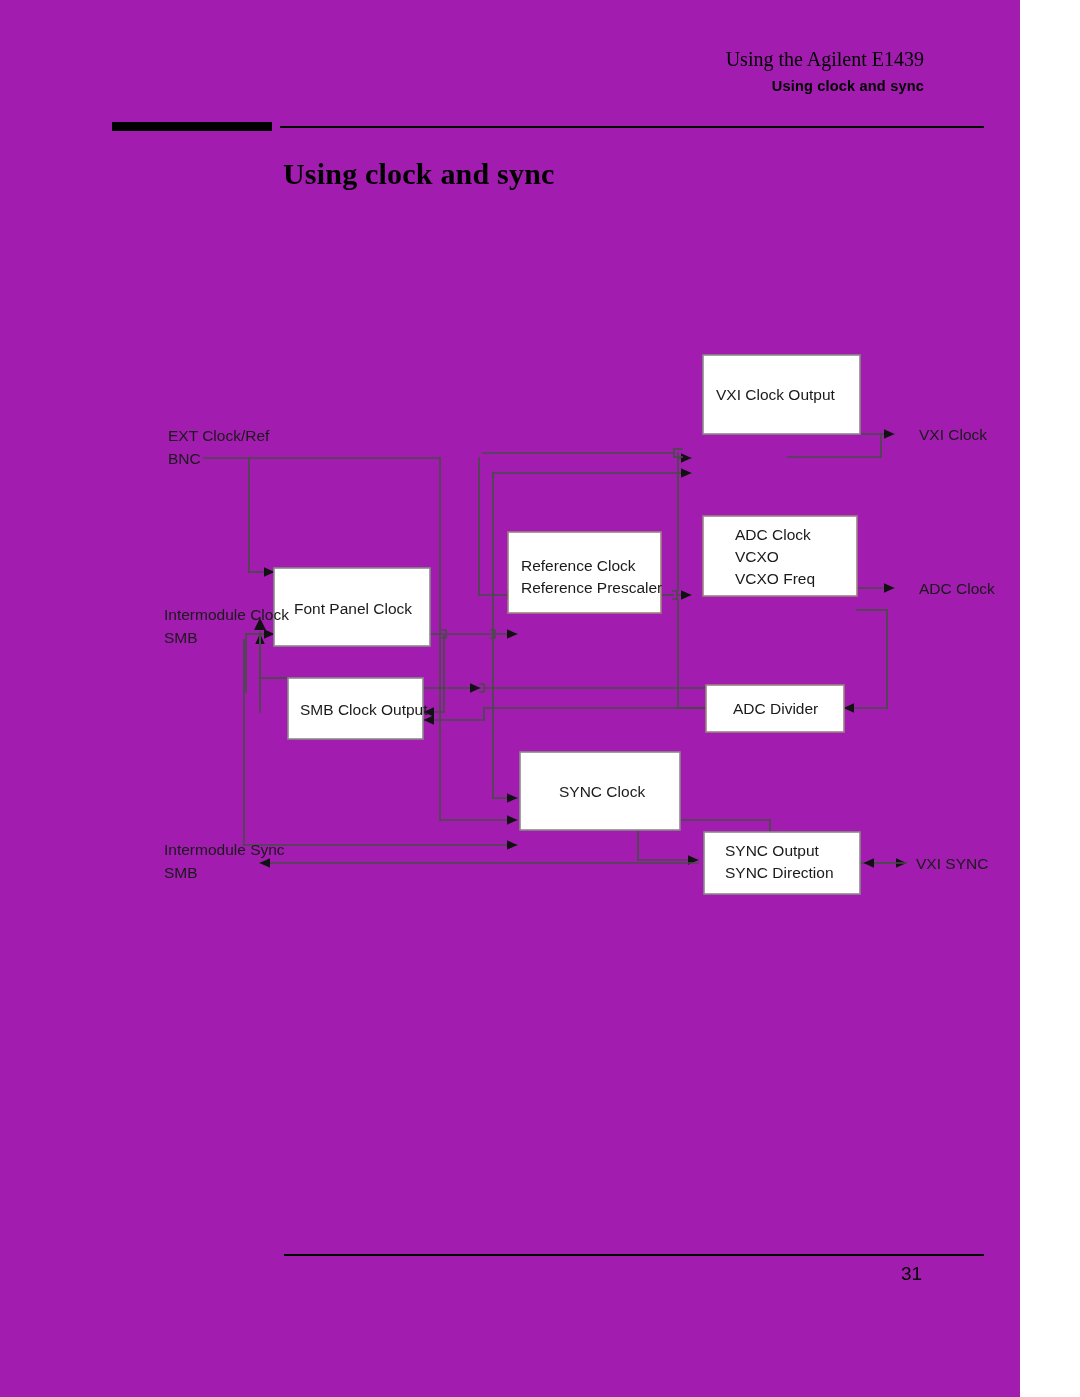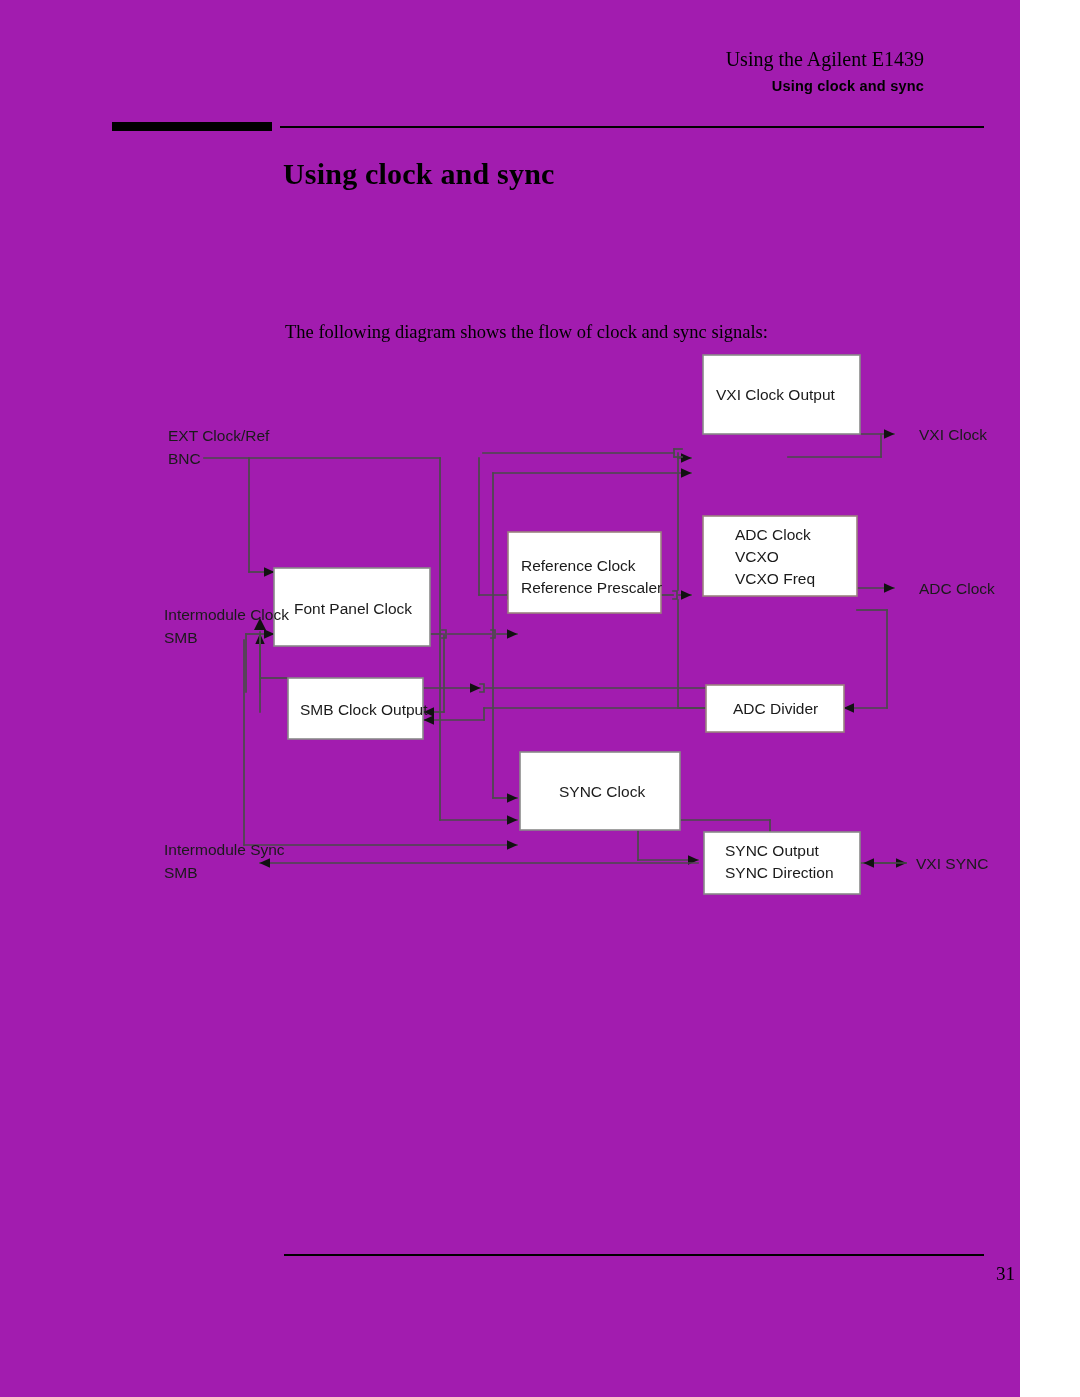--- a/index.html
+++ b/index.html
@@ -123,42 +123,41 @@
   .footer-rule {
     position: absolute;
     left: 284px;
     top: 1254px;
     width: 700px;
     height: 2px;
     background: #000;
   }
   .footer-pageno {
     position: absolute;
-    left: 996px;
+    left: 901px;
     top: 1263px;
-    font-family: Liberation Serif, serif;
+    font-family: Liberation Sans, sans-serif;
     font-size: 19px;
     color: #000;
   }
 </style>
 </head>
 <body>
 
 <div class="page">
 
   <div class="header-block">
     <div class="header-chapter">Using the Agilent E1439</div>
     <div class="header-section">Using clock and sync</div>
   </div>
 
   <div class="rule-thick"></div>
   <div class="rule-thin"></div>
   <h1 class="page-title">Using clock and sync</h1>
 
-  <p class="intro-text">The following diagram shows the flow of clock and sync signals:</p>
 
   <div class="diagram">
     <svg width="1080" height="570" viewBox="0 0 1080 570" xmlns="http://www.w3.org/2000/svg">
       <defs>
         <marker id="ah-r" markerWidth="11" markerHeight="11" refX="10" refY="5.5" orient="auto" markerUnits="userSpaceOnUse">
           <path d="M0,0.8 L10.5,5.5 L0,10.2 Z" class="arrow-head"></path>
         </marker>
         <marker id="ah-l" markerWidth="11" markerHeight="11" refX="10" refY="5.5" orient="auto" markerUnits="userSpaceOnUse">
           <path d="M0,0.8 L10.5,5.5 L0,10.2 Z" class="arrow-head"></path>
         </marker>

